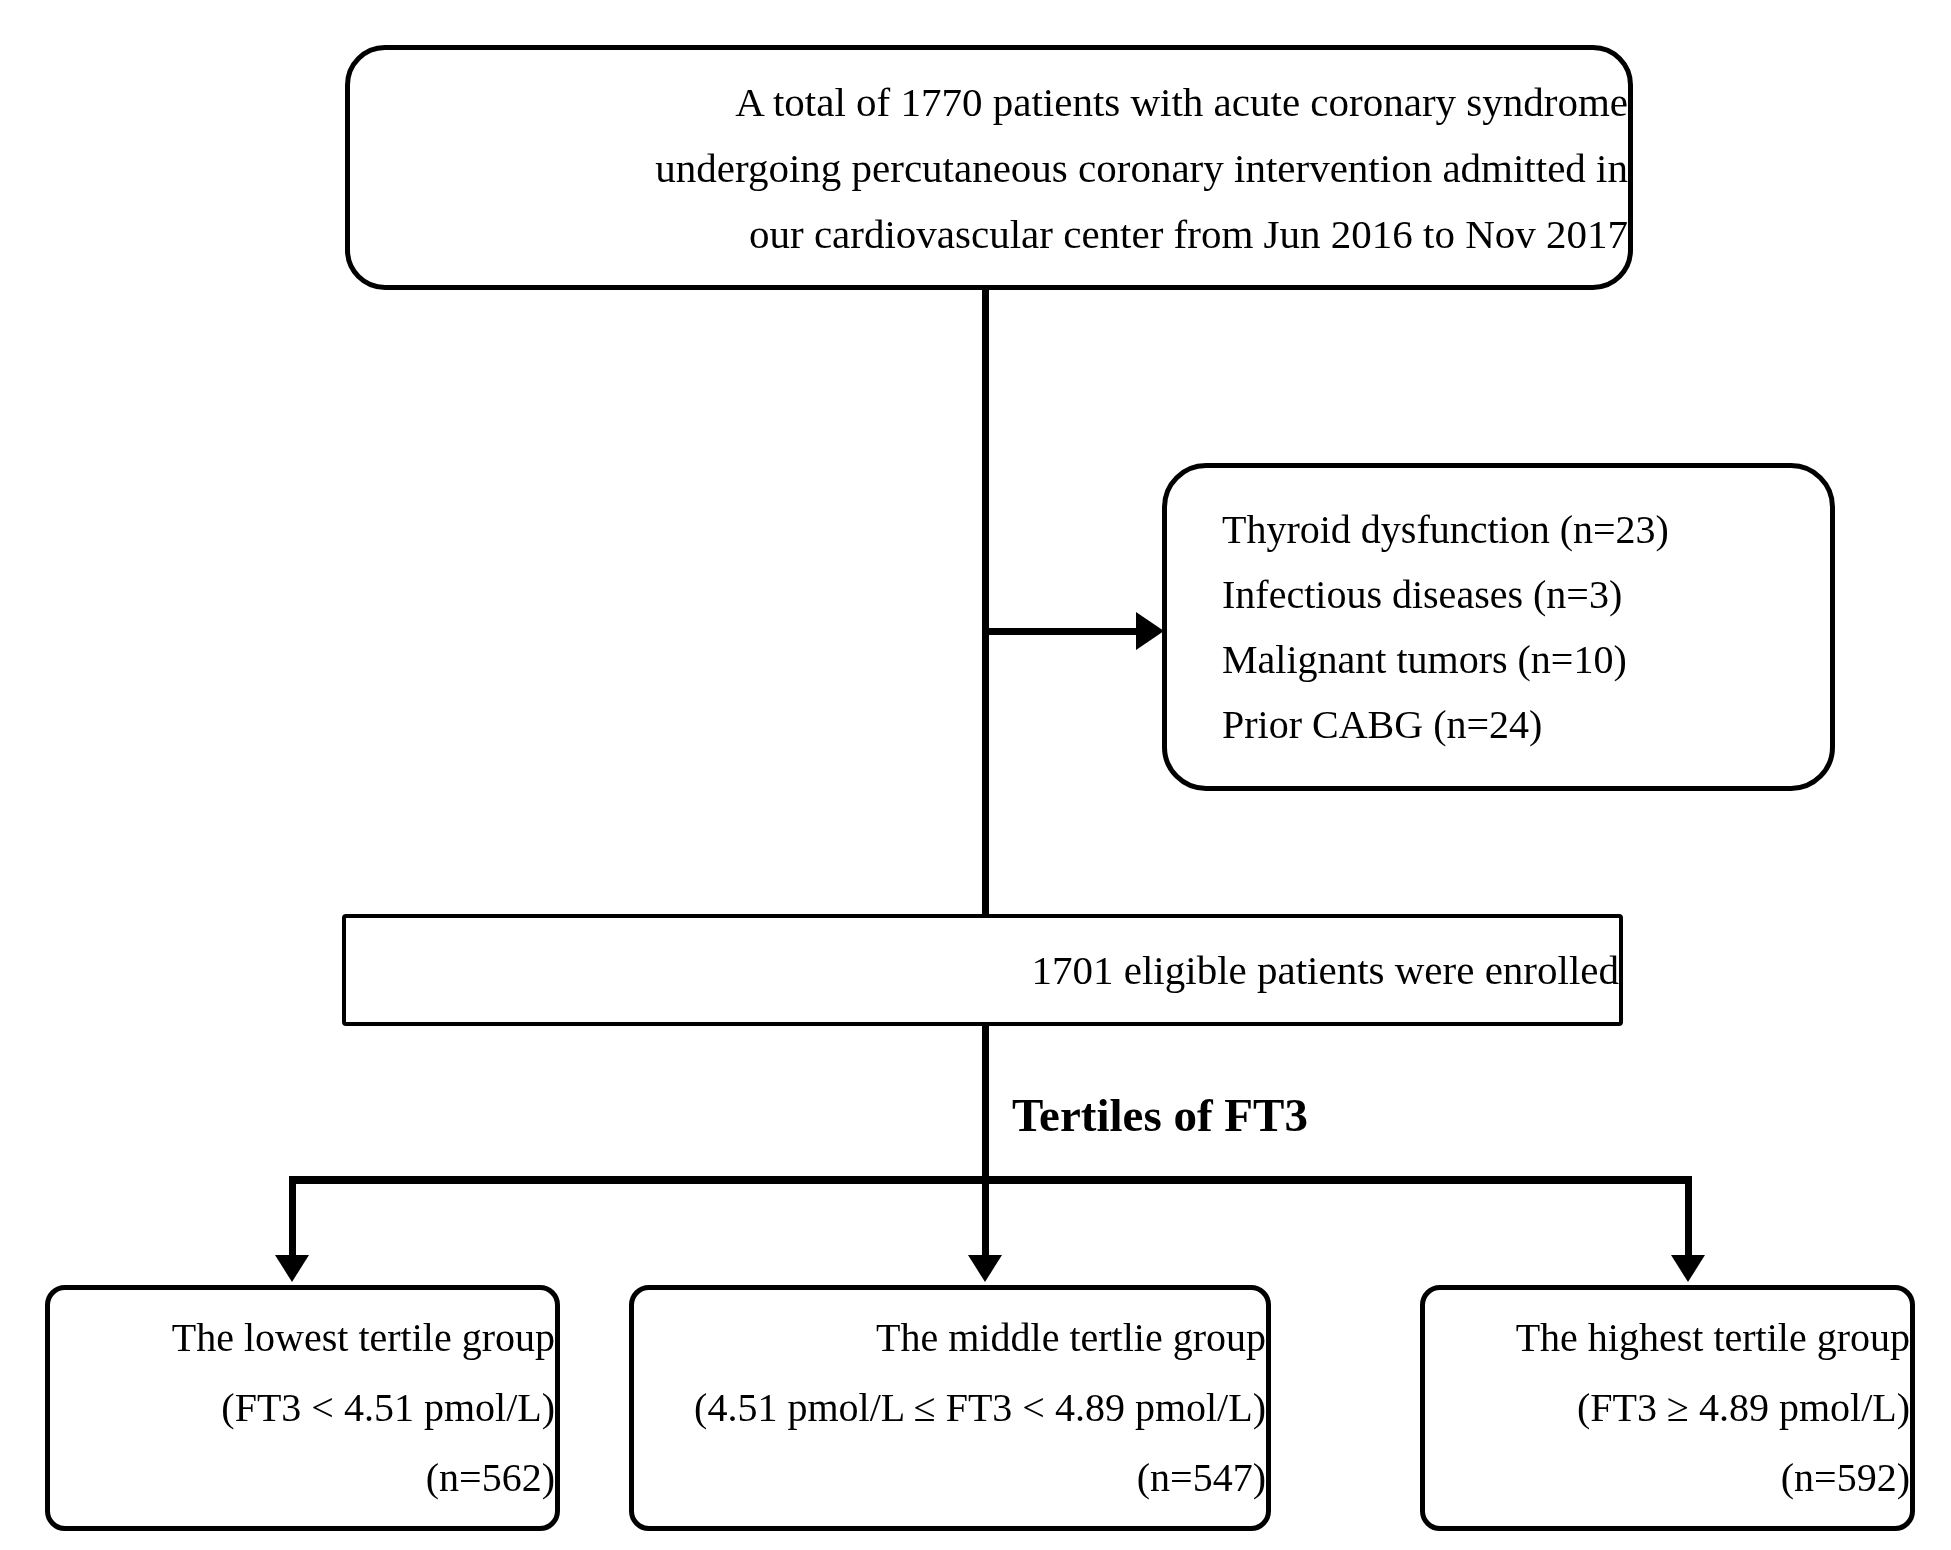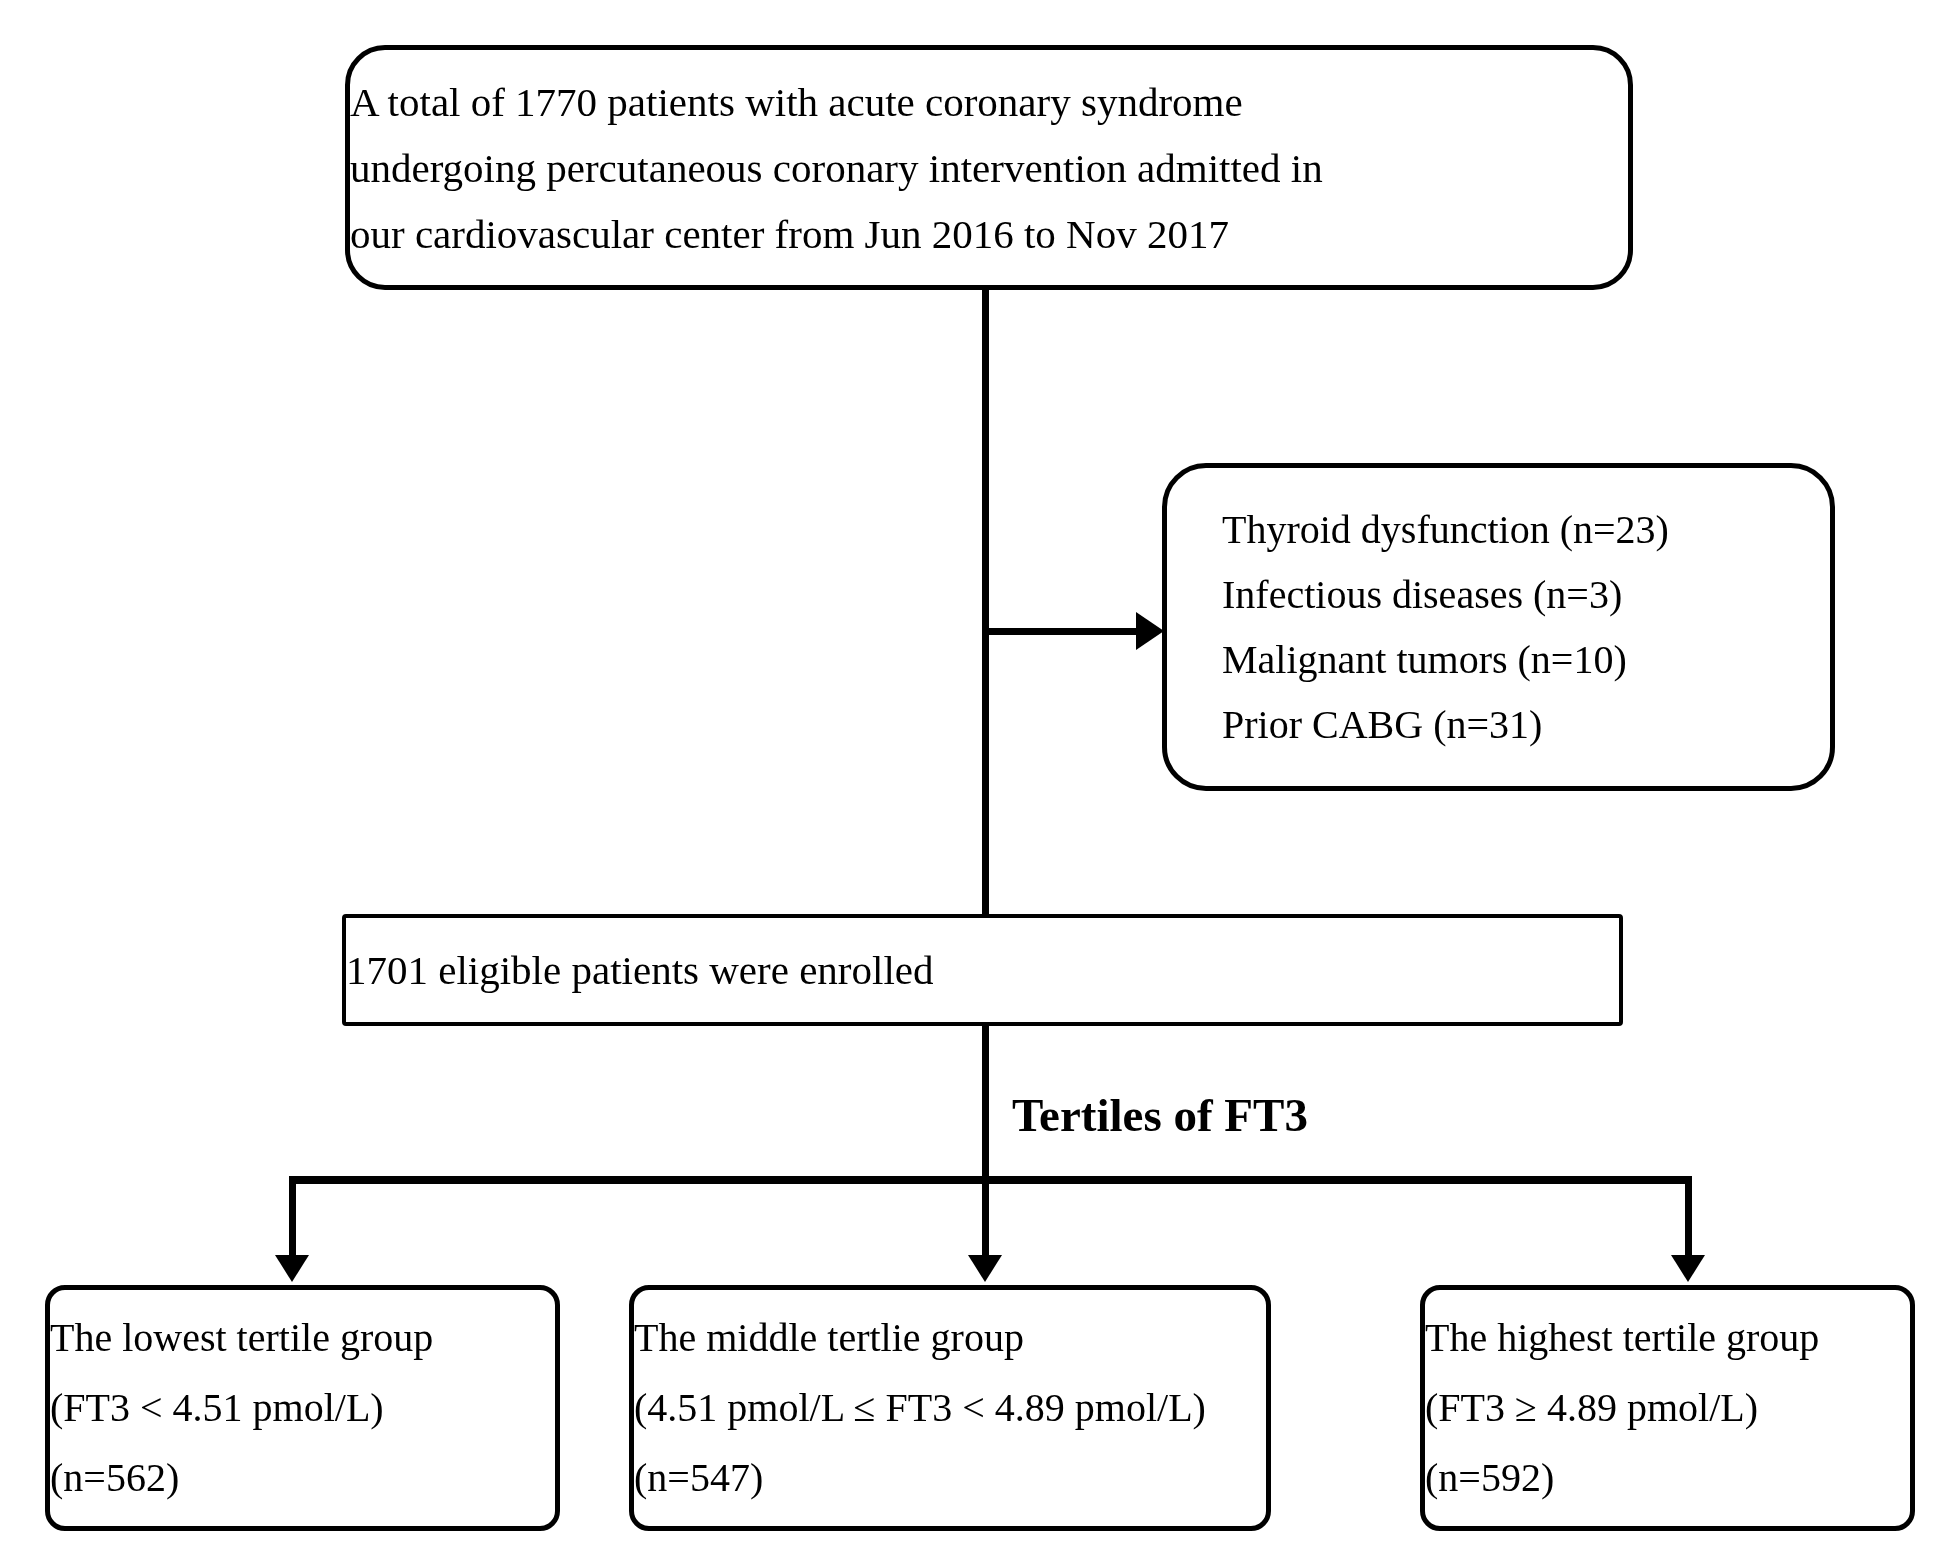--- a/index.html
+++ b/index.html
@@ -19,22 +19,23 @@
   .box {
     position: absolute;
     box-sizing: border-box;
     border: 5px solid #000000;
     background: #ffffff;
     display: flex;
     flex-direction: column;
     justify-content: center;
   }
   .box.centered {
-    align-items: flex-start;
+    align-items: flex-end;
     text-align: center;
+    padding-left: 32px;
   }
   .bline {
     white-space: nowrap;
   }
   .top-box {
     left: 345px; top: 45px; width: 1288px; height: 245px;
     border-radius: 40px;
     font-size: 41px;
     line-height: 66px;
   }
@@ -113,21 +114,21 @@
 
   <div class="seg v-main-top"></div>
 
   <div class="seg h-to-excl"></div>
   <div class="arrow-right"></div>
 
   <div class="box exclusion-box">
     <div class="bline">Thyroid dysfunction (n=23)</div>
     <div class="bline">Infectious diseases (n=3)</div>
     <div class="bline">Malignant tumors (n=10)</div>
-    <div class="bline">Prior CABG (n=31)</div>
+    <div class="bline">Prior CABG (n=24)</div>
   </div>
 
   <div class="box centered enrolled-box">
     <div class="bline">1701 eligible patients were enrolled</div>
   </div>
 
   <div class="seg v-main-bottom"></div>
 
   <div class="branch-label">Tertiles of FT3</div>
 

